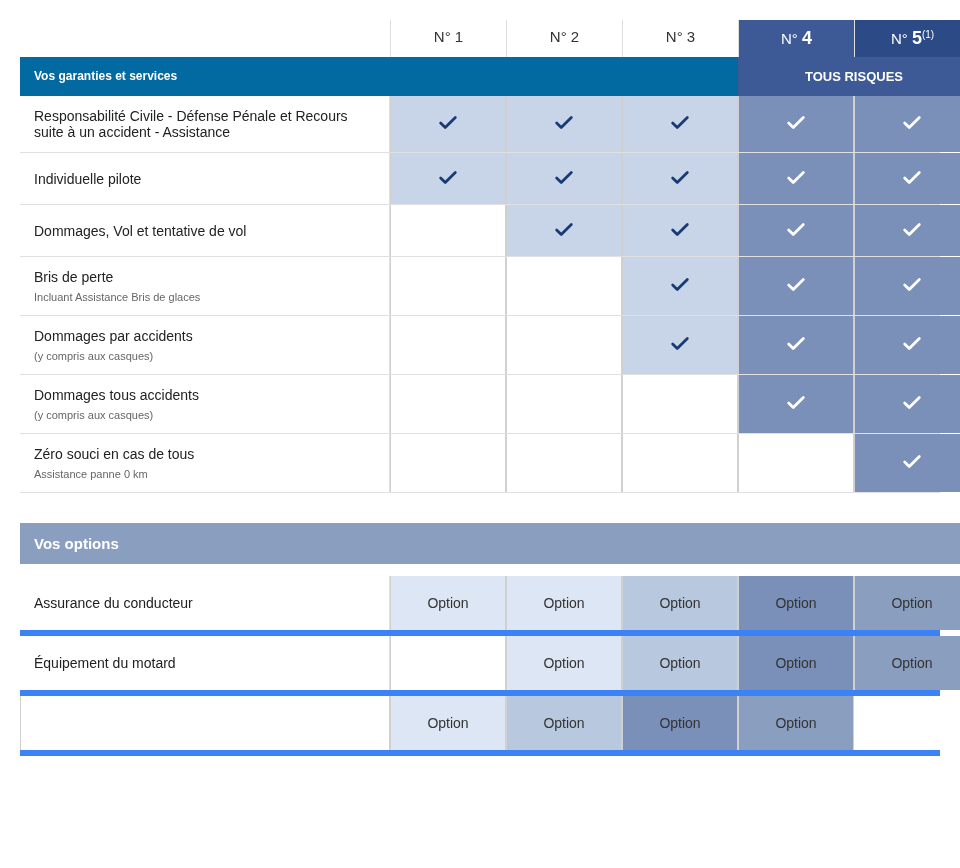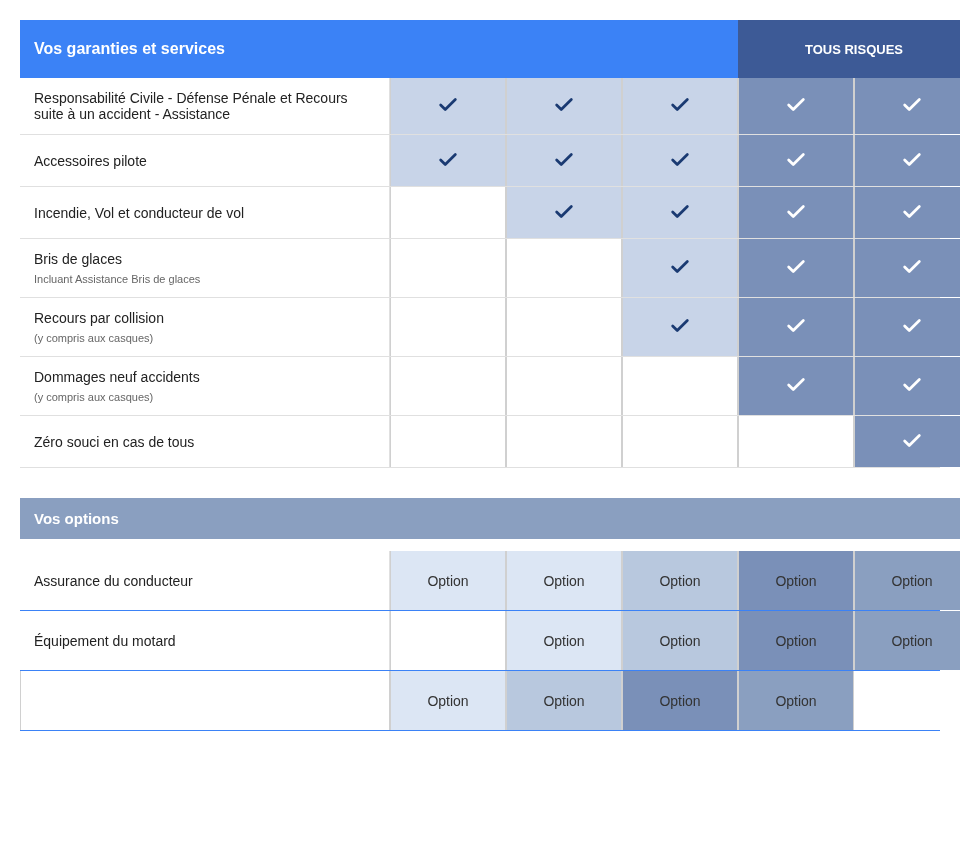--- a/index.html
+++ b/index.html
@@ -56,24 +56,24 @@
     }
 
     
     .section-title-row {
       display: grid;
       grid-template-columns: 370px 116px 116px 116px 232px;
       margin-bottom: 0;
     }
 
     .section-title {
-      background: #3b82f6;
+      background: #0369a1;
       color: #fff;
-      padding: 20px 14px;
-      font-size: 16px;
+      padding: 12px 14px;
+      font-size: 12px;
       font-weight: bold;
       grid-column: 1 / 5;
     }
 
     .tous-risques {
       background: #3d5a96;
       color: #fff;
       padding: 12px 4px;
       font-size: 13px;
       font-weight: bold;
@@ -149,21 +149,21 @@
       color: #fff;
       padding: 12px 14px;
       font-size: 15px;
       font-weight: bold;
       grid-column: 1 / 7;
     }
 
     .option-row {
       display: grid;
       grid-template-columns: 370px 116px 116px 116px 116px 116px;
-      border-bottom: 1px solid #3b82f6;
+      border-bottom: 6px solid #3b82f6;
       min-height: 60px;
     }
 
     .option-label {
       padding: 10px 14px;
       font-size: 14px;
       color: #222;
       display: flex;
       align-items: center;
       border-right: 1px solid #e0e0e0;
@@ -203,20 +203,38 @@
     .checkmark {
       width: 22px;
       height: 22px;
     }
   </style>
 </head>
 <body>
 
 <div class="container">
 
+  <div class="col-headers">
+    <div class="col-header-empty"></div>
+    <div class="col-header">
+      <span class="num">N° </span><span class="num">1</span>
+    </div>
+    <div class="col-header">
+      <span class="num">N° </span><span class="num">2</span>
+    </div>
+    <div class="col-header">
+      <span class="num">N° </span><span class="num">3</span>
+    </div>
+    <div class="col-header col-header-4">
+      <span class="num">N° </span><span class="num-bold">4</span>
+    </div>
+    <div class="col-header col-header-5">
+      <span class="num">N° </span><span class="num-bold">5</span><span class="sup">(1)</span>
+    </div>
+  </div>
 
   <div class="section-title-row">
     <div class="section-title">Vos garanties et services</div>
     <div class="tous-risques">TOUS RISQUES</div>
   </div>
 
   <div id="feature-rows">
       <div class="feature-row">
         <div class="feature-label">
           <span class="main-text">Responsabilité Civile - Défense Pénale et Recours suite à un accident - Assistance</span>
@@ -242,77 +260,77 @@
         </svg></span>
         </div>
         <div class="feature-cell dark-blue">
           <span><svg class="checkmark" viewBox="0 0 24 24" fill="none" xmlns="http://www.w3.org/2000/svg">
           <polyline points="4,13 9,18 20,7" stroke="#fff" stroke-width="3" stroke-linecap="round" stroke-linejoin="round"></polyline>
         </svg></span>
         </div>
       </div>
       <div class="feature-row">
         <div class="feature-label">
-          <span class="main-text">Accessoires pilote</span>
-        </div>
-        <div class="feature-cell light-blue">
-          <span><svg class="checkmark" viewBox="0 0 24 24" fill="none" xmlns="http://www.w3.org/2000/svg">
-          <polyline points="4,13 9,18 20,7" stroke="#1a3a72" stroke-width="3" stroke-linecap="round" stroke-linejoin="round"></polyline>
-        </svg></span>
-        </div>
-        <div class="feature-cell light-blue">
-          <span><svg class="checkmark" viewBox="0 0 24 24" fill="none" xmlns="http://www.w3.org/2000/svg">
-          <polyline points="4,13 9,18 20,7" stroke="#1a3a72" stroke-width="3" stroke-linecap="round" stroke-linejoin="round"></polyline>
-        </svg></span>
-        </div>
-        <div class="feature-cell light-blue">
-          <span><svg class="checkmark" viewBox="0 0 24 24" fill="none" xmlns="http://www.w3.org/2000/svg">
-          <polyline points="4,13 9,18 20,7" stroke="#1a3a72" stroke-width="3" stroke-linecap="round" stroke-linejoin="round"></polyline>
-        </svg></span>
-        </div>
-        <div class="feature-cell dark-blue">
-          <span><svg class="checkmark" viewBox="0 0 24 24" fill="none" xmlns="http://www.w3.org/2000/svg">
-          <polyline points="4,13 9,18 20,7" stroke="#fff" stroke-width="3" stroke-linecap="round" stroke-linejoin="round"></polyline>
-        </svg></span>
-        </div>
-        <div class="feature-cell dark-blue">
-          <span><svg class="checkmark" viewBox="0 0 24 24" fill="none" xmlns="http://www.w3.org/2000/svg">
-          <polyline points="4,13 9,18 20,7" stroke="#fff" stroke-width="3" stroke-linecap="round" stroke-linejoin="round"></polyline>
-        </svg></span>
-        </div>
-      </div>
-      <div class="feature-row">
-        <div class="feature-label">
-          <span class="main-text">Incendie, Vol et conducteur de vol</span>
-        </div>
-        <div class="feature-cell empty"></div>
-        <div class="feature-cell light-blue">
-          <span><svg class="checkmark" viewBox="0 0 24 24" fill="none" xmlns="http://www.w3.org/2000/svg">
-          <polyline points="4,13 9,18 20,7" stroke="#1a3a72" stroke-width="3" stroke-linecap="round" stroke-linejoin="round"></polyline>
-        </svg></span>
-        </div>
-        <div class="feature-cell light-blue">
-          <span><svg class="checkmark" viewBox="0 0 24 24" fill="none" xmlns="http://www.w3.org/2000/svg">
-          <polyline points="4,13 9,18 20,7" stroke="#1a3a72" stroke-width="3" stroke-linecap="round" stroke-linejoin="round"></polyline>
-        </svg></span>
-        </div>
-        <div class="feature-cell dark-blue">
-          <span><svg class="checkmark" viewBox="0 0 24 24" fill="none" xmlns="http://www.w3.org/2000/svg">
-          <polyline points="4,13 9,18 20,7" stroke="#fff" stroke-width="3" stroke-linecap="round" stroke-linejoin="round"></polyline>
-        </svg></span>
-        </div>
-        <div class="feature-cell dark-blue">
-          <span><svg class="checkmark" viewBox="0 0 24 24" fill="none" xmlns="http://www.w3.org/2000/svg">
-          <polyline points="4,13 9,18 20,7" stroke="#fff" stroke-width="3" stroke-linecap="round" stroke-linejoin="round"></polyline>
-        </svg></span>
-        </div>
-      </div>
-      <div class="feature-row">
-        <div class="feature-label">
-          <span class="main-text">Bris de glaces</span>
+          <span class="main-text">Individuelle pilote</span>
+        </div>
+        <div class="feature-cell light-blue">
+          <span><svg class="checkmark" viewBox="0 0 24 24" fill="none" xmlns="http://www.w3.org/2000/svg">
+          <polyline points="4,13 9,18 20,7" stroke="#1a3a72" stroke-width="3" stroke-linecap="round" stroke-linejoin="round"></polyline>
+        </svg></span>
+        </div>
+        <div class="feature-cell light-blue">
+          <span><svg class="checkmark" viewBox="0 0 24 24" fill="none" xmlns="http://www.w3.org/2000/svg">
+          <polyline points="4,13 9,18 20,7" stroke="#1a3a72" stroke-width="3" stroke-linecap="round" stroke-linejoin="round"></polyline>
+        </svg></span>
+        </div>
+        <div class="feature-cell light-blue">
+          <span><svg class="checkmark" viewBox="0 0 24 24" fill="none" xmlns="http://www.w3.org/2000/svg">
+          <polyline points="4,13 9,18 20,7" stroke="#1a3a72" stroke-width="3" stroke-linecap="round" stroke-linejoin="round"></polyline>
+        </svg></span>
+        </div>
+        <div class="feature-cell dark-blue">
+          <span><svg class="checkmark" viewBox="0 0 24 24" fill="none" xmlns="http://www.w3.org/2000/svg">
+          <polyline points="4,13 9,18 20,7" stroke="#fff" stroke-width="3" stroke-linecap="round" stroke-linejoin="round"></polyline>
+        </svg></span>
+        </div>
+        <div class="feature-cell dark-blue">
+          <span><svg class="checkmark" viewBox="0 0 24 24" fill="none" xmlns="http://www.w3.org/2000/svg">
+          <polyline points="4,13 9,18 20,7" stroke="#fff" stroke-width="3" stroke-linecap="round" stroke-linejoin="round"></polyline>
+        </svg></span>
+        </div>
+      </div>
+      <div class="feature-row">
+        <div class="feature-label">
+          <span class="main-text">Dommages, Vol et tentative de vol</span>
+        </div>
+        <div class="feature-cell empty"></div>
+        <div class="feature-cell light-blue">
+          <span><svg class="checkmark" viewBox="0 0 24 24" fill="none" xmlns="http://www.w3.org/2000/svg">
+          <polyline points="4,13 9,18 20,7" stroke="#1a3a72" stroke-width="3" stroke-linecap="round" stroke-linejoin="round"></polyline>
+        </svg></span>
+        </div>
+        <div class="feature-cell light-blue">
+          <span><svg class="checkmark" viewBox="0 0 24 24" fill="none" xmlns="http://www.w3.org/2000/svg">
+          <polyline points="4,13 9,18 20,7" stroke="#1a3a72" stroke-width="3" stroke-linecap="round" stroke-linejoin="round"></polyline>
+        </svg></span>
+        </div>
+        <div class="feature-cell dark-blue">
+          <span><svg class="checkmark" viewBox="0 0 24 24" fill="none" xmlns="http://www.w3.org/2000/svg">
+          <polyline points="4,13 9,18 20,7" stroke="#fff" stroke-width="3" stroke-linecap="round" stroke-linejoin="round"></polyline>
+        </svg></span>
+        </div>
+        <div class="feature-cell dark-blue">
+          <span><svg class="checkmark" viewBox="0 0 24 24" fill="none" xmlns="http://www.w3.org/2000/svg">
+          <polyline points="4,13 9,18 20,7" stroke="#fff" stroke-width="3" stroke-linecap="round" stroke-linejoin="round"></polyline>
+        </svg></span>
+        </div>
+      </div>
+      <div class="feature-row">
+        <div class="feature-label">
+          <span class="main-text">Bris de perte</span>
           <span class="sub-text">Incluant Assistance Bris de glaces</span>
         </div>
         <div class="feature-cell empty"></div>
         <div class="feature-cell empty"></div>
         <div class="feature-cell light-blue">
           <span><svg class="checkmark" viewBox="0 0 24 24" fill="none" xmlns="http://www.w3.org/2000/svg">
           <polyline points="4,13 9,18 20,7" stroke="#1a3a72" stroke-width="3" stroke-linecap="round" stroke-linejoin="round"></polyline>
         </svg></span>
         </div>
         <div class="feature-cell dark-blue">
@@ -321,21 +339,21 @@
         </svg></span>
         </div>
         <div class="feature-cell dark-blue">
           <span><svg class="checkmark" viewBox="0 0 24 24" fill="none" xmlns="http://www.w3.org/2000/svg">
           <polyline points="4,13 9,18 20,7" stroke="#fff" stroke-width="3" stroke-linecap="round" stroke-linejoin="round"></polyline>
         </svg></span>
         </div>
       </div>
       <div class="feature-row">
         <div class="feature-label">
-          <span class="main-text">Recours par collision</span>
+          <span class="main-text">Dommages par accidents</span>
           <span class="sub-text">(y compris aux casques)</span>
         </div>
         <div class="feature-cell empty"></div>
         <div class="feature-cell empty"></div>
         <div class="feature-cell light-blue">
           <span><svg class="checkmark" viewBox="0 0 24 24" fill="none" xmlns="http://www.w3.org/2000/svg">
           <polyline points="4,13 9,18 20,7" stroke="#1a3a72" stroke-width="3" stroke-linecap="round" stroke-linejoin="round"></polyline>
         </svg></span>
         </div>
         <div class="feature-cell dark-blue">
@@ -344,40 +362,41 @@
         </svg></span>
         </div>
         <div class="feature-cell dark-blue">
           <span><svg class="checkmark" viewBox="0 0 24 24" fill="none" xmlns="http://www.w3.org/2000/svg">
           <polyline points="4,13 9,18 20,7" stroke="#fff" stroke-width="3" stroke-linecap="round" stroke-linejoin="round"></polyline>
         </svg></span>
         </div>
       </div>
       <div class="feature-row">
         <div class="feature-label">
-          <span class="main-text">Dommages neuf accidents</span>
+          <span class="main-text">Dommages tous accidents</span>
           <span class="sub-text">(y compris aux casques)</span>
         </div>
         <div class="feature-cell empty"></div>
         <div class="feature-cell empty"></div>
         <div class="feature-cell empty"></div>
         <div class="feature-cell dark-blue">
           <span><svg class="checkmark" viewBox="0 0 24 24" fill="none" xmlns="http://www.w3.org/2000/svg">
           <polyline points="4,13 9,18 20,7" stroke="#fff" stroke-width="3" stroke-linecap="round" stroke-linejoin="round"></polyline>
         </svg></span>
         </div>
         <div class="feature-cell dark-blue">
           <span><svg class="checkmark" viewBox="0 0 24 24" fill="none" xmlns="http://www.w3.org/2000/svg">
           <polyline points="4,13 9,18 20,7" stroke="#fff" stroke-width="3" stroke-linecap="round" stroke-linejoin="round"></polyline>
         </svg></span>
         </div>
       </div>
       <div class="feature-row">
         <div class="feature-label">
           <span class="main-text">Zéro souci en cas de tous</span>
+          <span class="sub-text">Assistance panne 0 km</span>
         </div>
         <div class="feature-cell empty"></div>
         <div class="feature-cell empty"></div>
         <div class="feature-cell empty"></div>
         <div class="feature-cell empty"></div>
         <div class="feature-cell dark-blue">
           <span><svg class="checkmark" viewBox="0 0 24 24" fill="none" xmlns="http://www.w3.org/2000/svg">
           <polyline points="4,13 9,18 20,7" stroke="#fff" stroke-width="3" stroke-linecap="round" stroke-linejoin="round"></polyline>
         </svg></span>
         </div>

